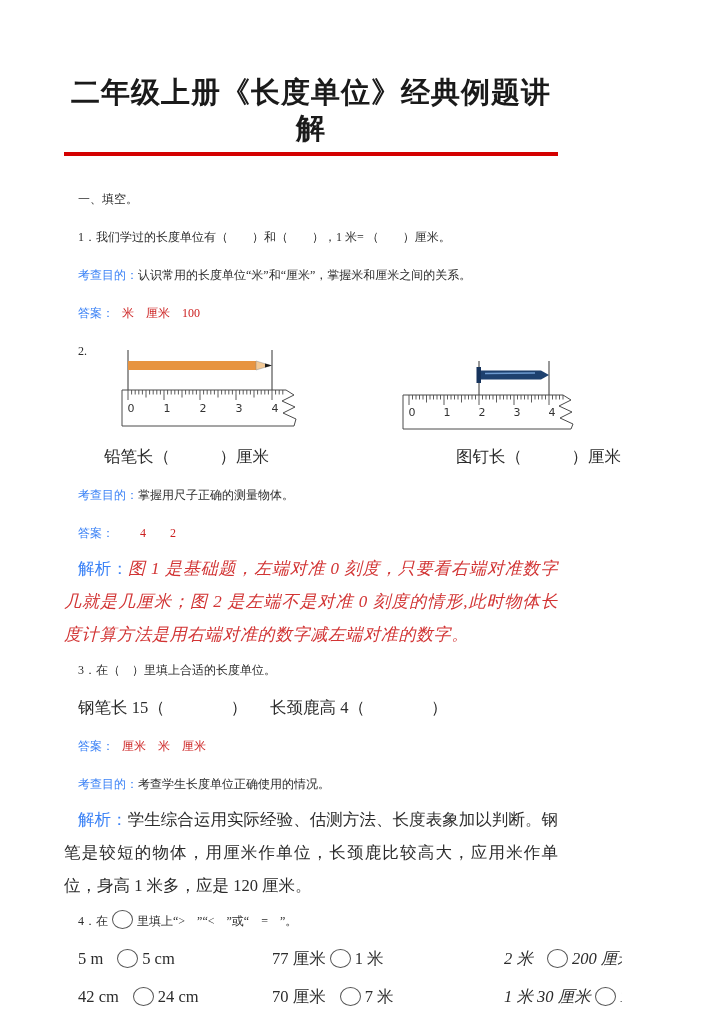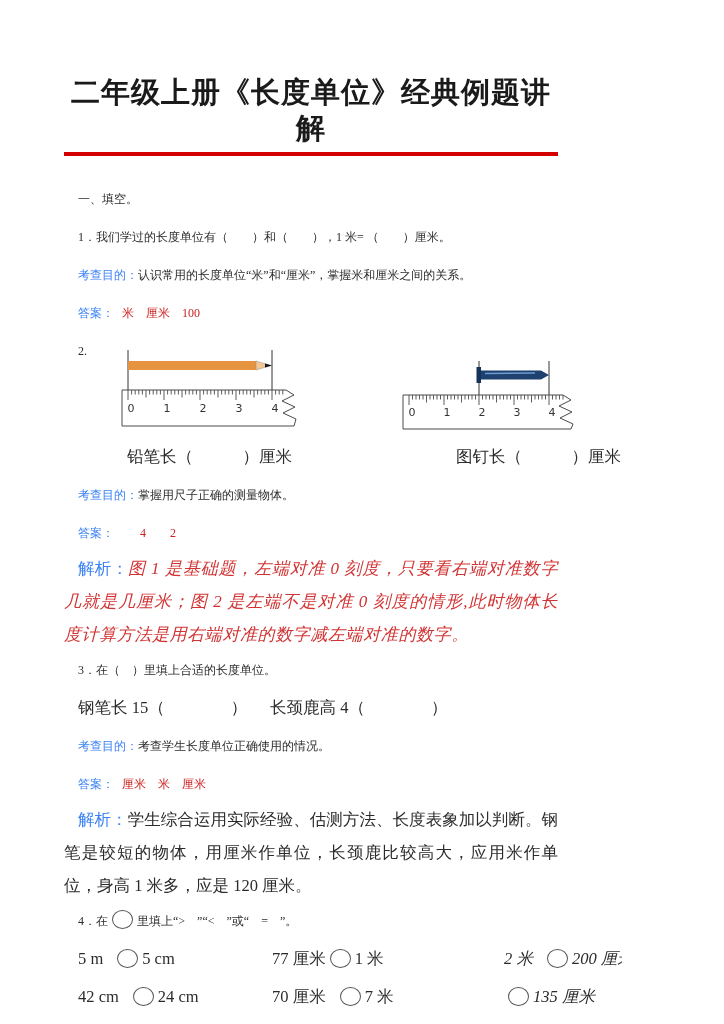--- a/index.html
+++ b/index.html
@@ -21,21 +21,21 @@
   .lbl { color:#3b82f6; }
   .red { color:var(--answer-red,#cc2020); }
   .ans-gap { margin-left:8px; }
   .ans-gap-wide { margin-left:26px; }
   .analysis-red { color:var(--analysis-red,#d23434); font-style:italic; letter-spacing:0.6px; font-size:17px; }
   
   .figures { position:relative; margin-top:-26px; height:86px; }
   .fig1 { position:absolute; left:54px; top:0; }
   .fig2 { position:absolute; left:333px; top:13px; }
   .fig-captions { position:relative; height:38px; font-size:16.5px; line-height:38px; margin-top:8px; }
-  .cap1 { position:absolute; left:63px; white-space:nowrap; }
+  .cap1 { position:absolute; left:40px; white-space:nowrap; }
   .cap2 { position:absolute; left:392px; white-space:nowrap; }
   svg .ruler-stroke { stroke:#4a4a4a; stroke-width:1; fill:none; }
   svg .guide { stroke:#333; stroke-width:1; }
   svg g[data-ticks] line { stroke:#4a4a4a; stroke-width:0.9; }
   svg .num { font-family:"DejaVu Sans","Liberation Sans",sans-serif; font-size:11px; fill:#333; }
   
   .items-row { display:grid; grid-template-columns:206px 222px 1fr; font-size:16.5px; line-height:38px; }
   .items-row .cell:first-child { padding-left:14px; }
   .items-row .cell { white-space:nowrap; }
   
@@ -205,22 +205,22 @@
 
   <p class="line"><span class="lbl">考查目的：</span><span>掌握用尺子正确的测量物体。</span></p>
   <p class="line"><span class="lbl">答案：</span><span class="red ans-gap-wide">4　　2</span></p>
   <p class="para"><span class="lbl">解析：</span><span class="analysis-red">图 1 是基础题，左端对准 0 刻度，只要看右端对准数字几就是几厘米；图 2 是左端不是对准 0 刻度的情形,此时物体长度计算方法是用右端对准的数字减左端对准的数字。</span></p>
 
   <p class="line">3．在（　）里填上合适的长度单位。</p>
   <div class="items-row">
     <span class="cell">钢笔长 15（　　　　）</span>
     <span class="cell">长颈鹿高 4（　　　　）</span>
   </div>
+  <p class="line"><span class="lbl">答案：</span><span class="red ans-gap">厘米　米　厘米</span></p>
   <p class="line"><span class="lbl">考查目的：</span><span>考查学生长度单位正确使用的情况。</span></p>
-  <p class="line"><span class="lbl">答案：</span><span class="red ans-gap">厘米　米　厘米</span></p>
   <p class="para"><span class="lbl">解析：</span><span>学生综合运用实际经验、估测方法、长度表象加以判断。钢笔是较短的物体，用厘米作单位，长颈鹿比较高大，应用米作单位，身高 1 米多，应是 120 厘米。</span></p>
 
   <p class="line"><span>4．在</span><span class="circle"></span><span>里填上“&gt;　”“&lt;　”或“　=　”。</span></p>
 
   <div class="cmp-row">
     <span class="cmp-cell">
         <span>5 m</span>
         <span class="gap-sm"></span>
         <span class="circle"></span>
         <span>5 cm</span>
@@ -244,18 +244,19 @@
         <span class="circle"></span>
         <span>24 cm</span>
       </span>
     <span class="cmp-cell">
         <span>70 厘米</span>
         <span class="gap-sm"></span>
         <span class="circle"></span>
         <span>7 米</span>
       </span>
     <span class="cmp-cell">
+        <span>1 米 30 厘米</span>
         <span class="circle"></span>
         <span>135 厘米</span>
       </span>
   </div>
 
 </div>
 
 </body></html>

